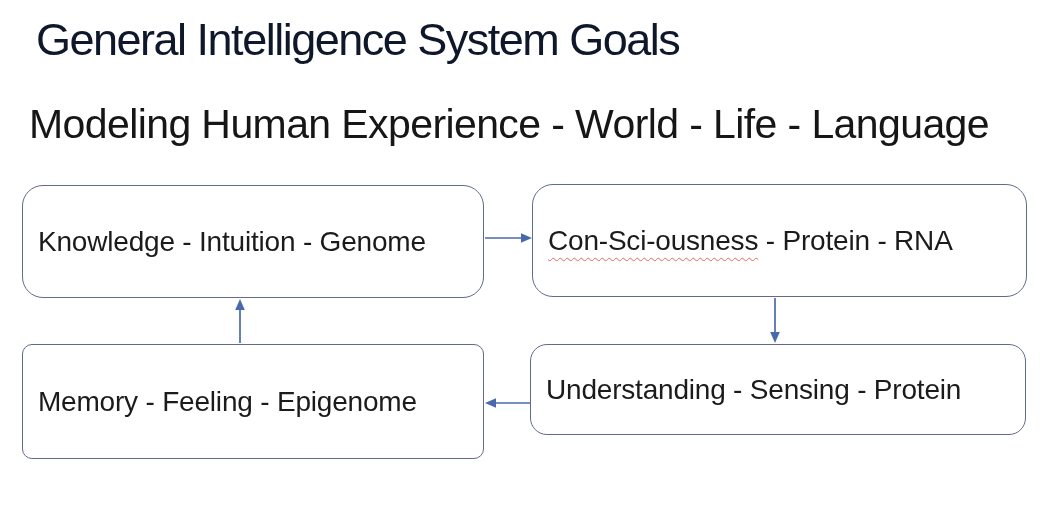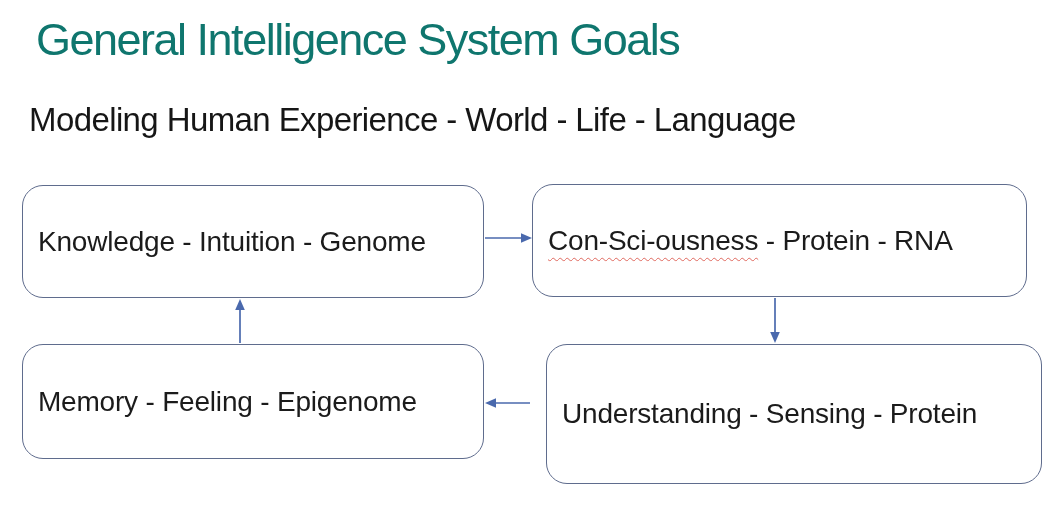--- a/index.html
+++ b/index.html
@@ -22,28 +22,28 @@
     background: var(--bg-color);
     overflow: hidden;
     color: var(--text-color);
   }
   .slide-title {
     position: absolute;
     left: 36px;
     top: 14px;
     font-size: 45px;
     letter-spacing: -1.5px;
-    color: #0f766e;
+    color: #0f172a;
     white-space: nowrap;
   }
   .slide-subtitle {
     position: absolute;
     left: 29px;
     top: 101px;
-    font-size: 33px;
+    font-size: 41px;
     letter-spacing: -0.6px;
     color: #161616;
     white-space: nowrap;
   }
   .node {
     position: absolute;
     box-sizing: border-box;
     background: #ffffff;
     border: 1.6px solid var(--border-color);
     border-radius: 21px;
@@ -51,22 +51,22 @@
     align-items: center;
     padding-left: 15px;
     padding-right: 21px;
     font-size: 28px;
     letter-spacing: -0.2px;
     color: var(--text-color);
     white-space: nowrap;
   }
   .node-knowledge     { left: 22px;  top: 185px; width: 462px; height: 113px; }
   .node-consciousness { left: 532px; top: 184px; width: 495px; height: 113px; }
-  .node-memory        { left: 22px;  top: 344px; width: 462px; height: 115px; }
-  .node-understanding { left: 546px; top: 344px; width: 496px; height: 140px; }
+  .node-memory        { left: 22px;  top: 344px; width: 462px; height: 115px; border-radius: 10px; }
+  .node-understanding { left: 530px; top: 344px; width: 496px; height: 91px; border-radius: 17px; }
   .misspelled {
     text-decoration-line: underline;
     text-decoration-style: wavy;
     text-decoration-color: var(--squiggle-color);
     text-decoration-thickness: 1px;
     text-underline-offset: 7px;
     text-align: center;
   }
   .arrow-layer {
     position: absolute;

